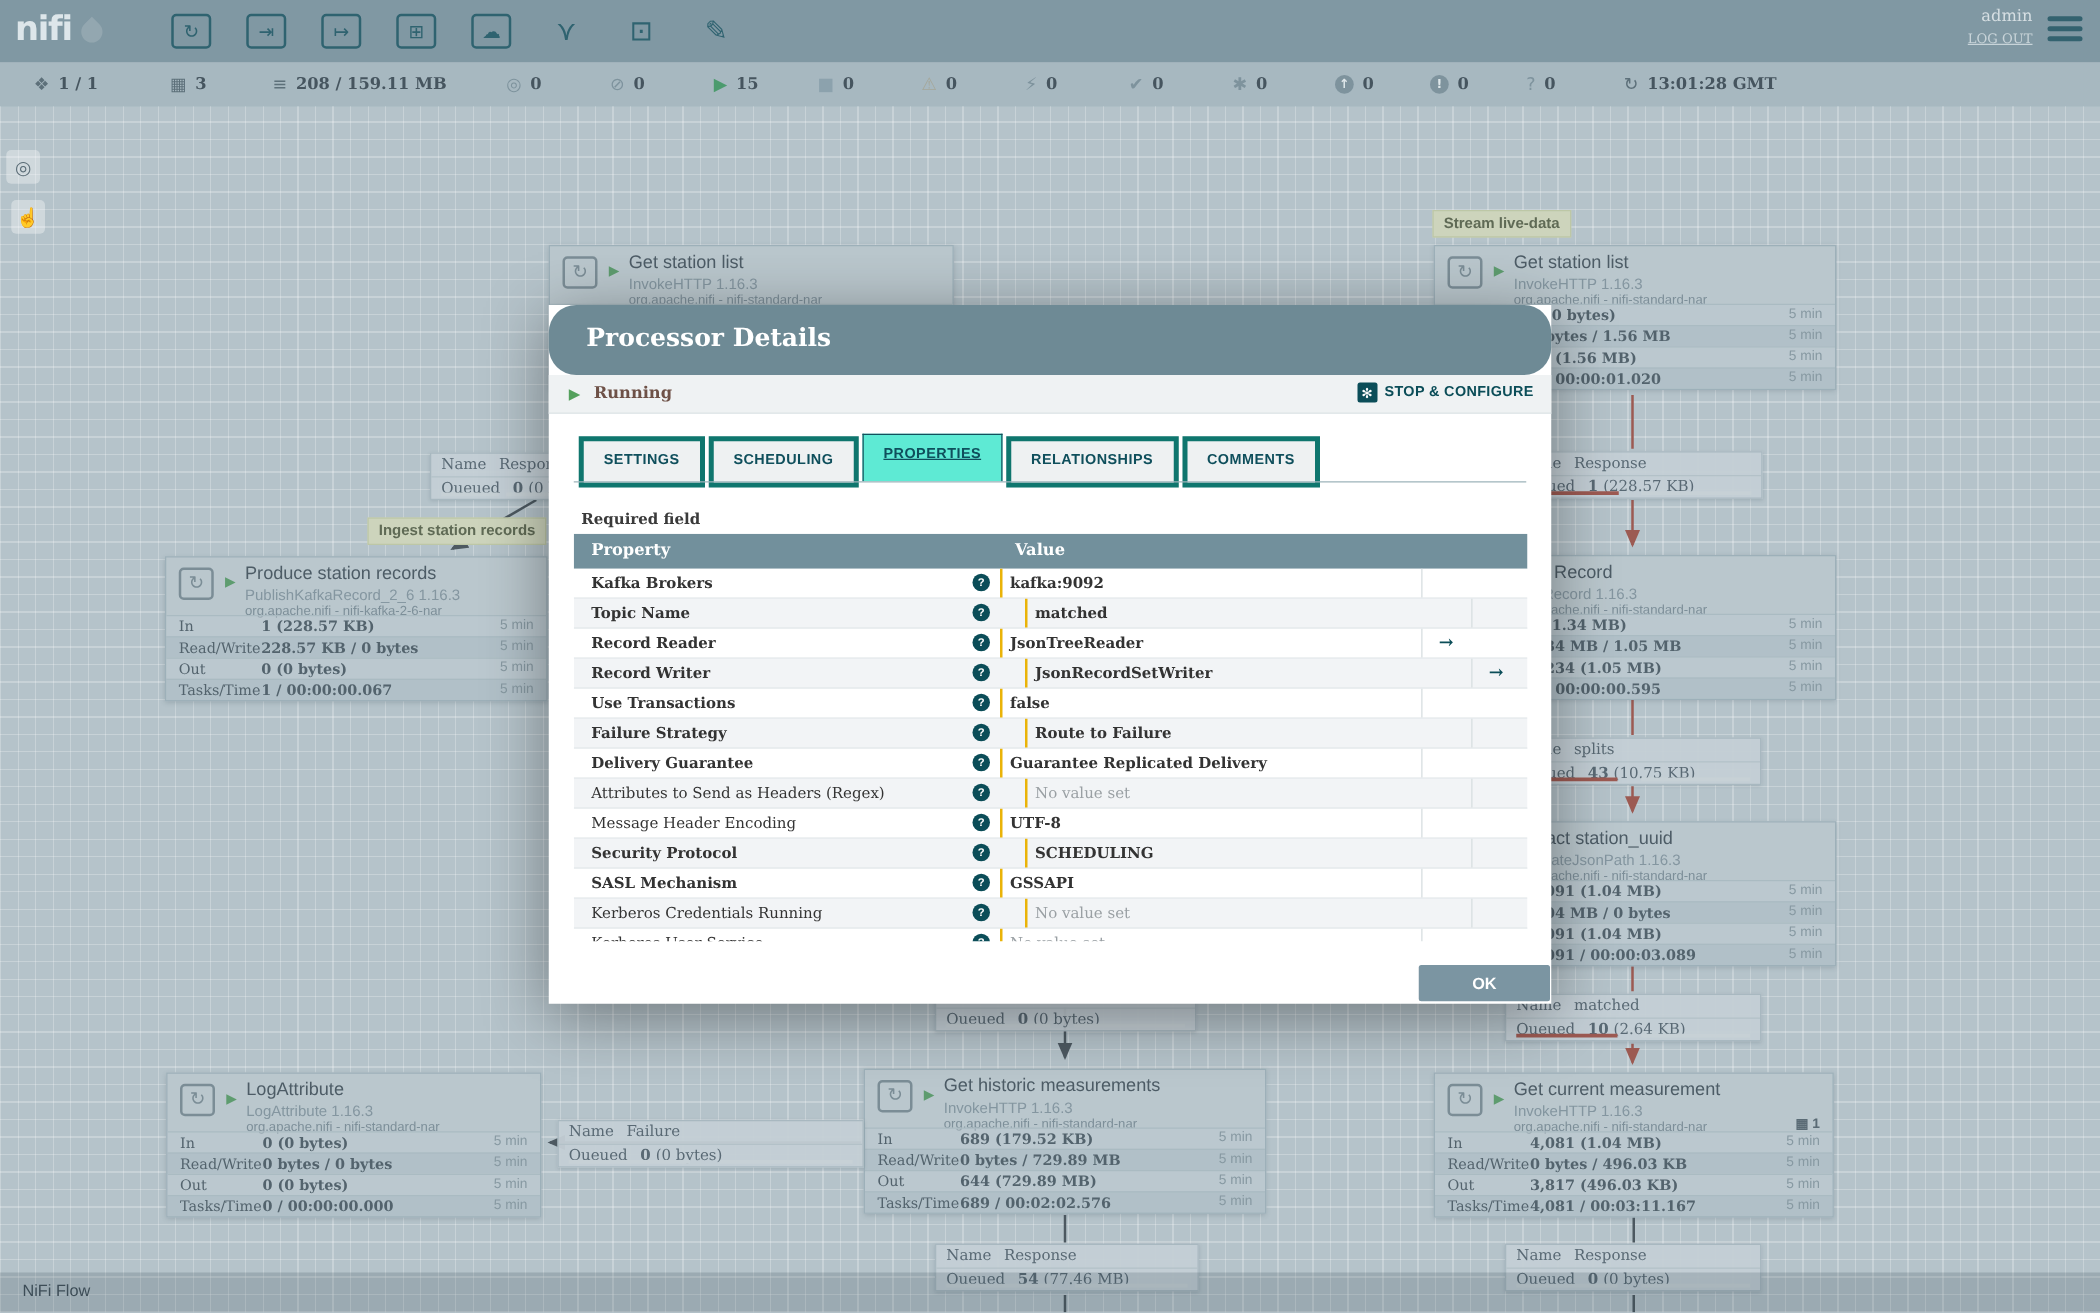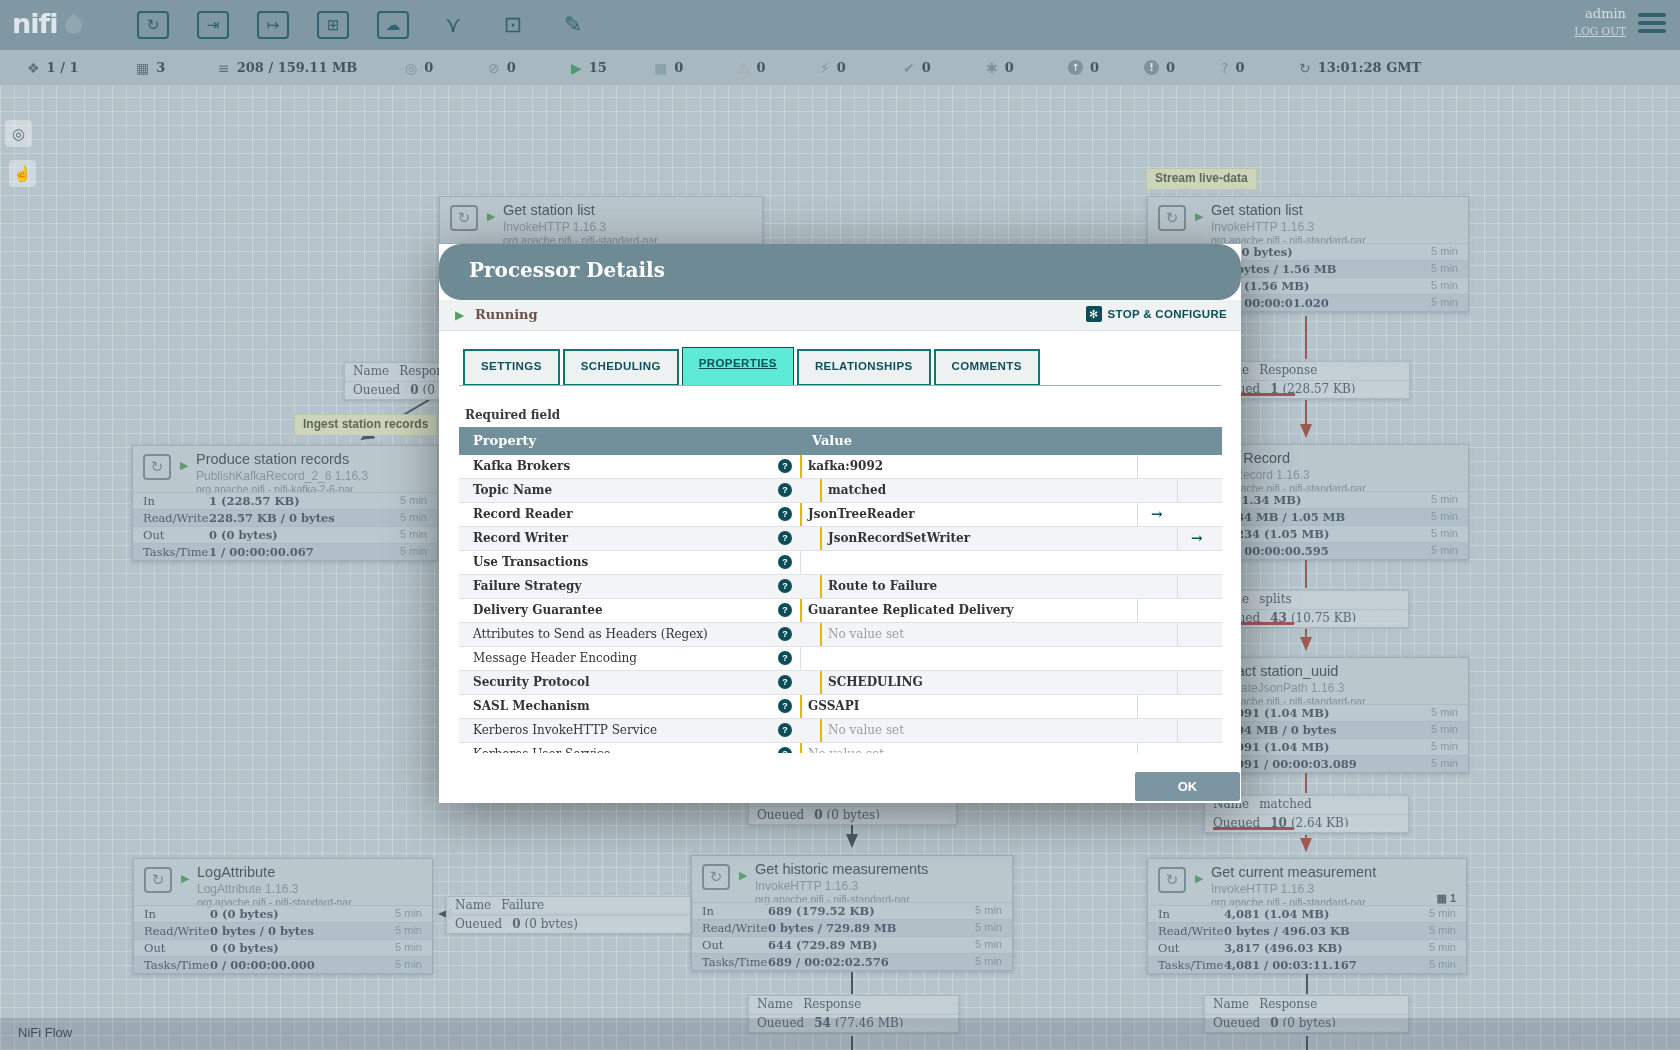--- a/index.html
+++ b/index.html
@@ -91,21 +91,21 @@
   .dlg-status{position:absolute;left:0;top:56px;width:100%;height:30px;background:#eff2f3;
     border-bottom:1px solid #dde3e6;}
   .st-play{position:absolute;left:16px;top:8px;color:#54a15d;font-size:12px;}
   .st-text{position:absolute;left:36px;top:7px;font-family:"DejaVu Serif", serif;font-weight:bold;
     font-size:13px;color:#6e5147;}
   .st-action{position:absolute;right:14px;top:6px;display:flex;align-items:center;cursor:pointer;}
   .gearbox{width:16px;height:16px;background:#0b4d58;border-radius:2px;color:#ffffff;font-size:11px;
     display:flex;align-items:center;justify-content:center;margin-right:6px;}
   .st-action .txt{font-size:11.5px;font-weight:bold;color:#0b4d58;letter-spacing:0.3px;}
   .tabs{position:absolute;left:24px;top:105px;display:flex;}
-  .tab{height:15px;padding:9px 16px;background:#eef1f2;border:2px solid #0f766e;margin-right:3px;
+  .tab{height:15px;padding:9px 16px;background:#eef1f2;border:4px solid #0f766e;margin-right:3px;
     font-size:11.5px;font-weight:bold;color:#0f4f5c;letter-spacing:0.4px;cursor:pointer;}
   .tab.sel{background:#5eead4;border:1px solid #13505c;border-bottom:none;height:19px;margin-top:-2px;text-decoration:underline;}
   .tabline{position:absolute;left:20px;right:20px;top:141px;height:1px;background:#9db4ba;}
   .req-note{position:absolute;left:26px;top:164px;font-family:"DejaVu Serif", serif;
     font-weight:bold;font-size:12px;color:#3a3a3a;}
   .ptable{position:absolute;left:20px;top:183px;width:763px;height:326px;overflow:hidden;
     font-family:"DejaVu Serif", serif;}
   .pt-head{display:flex;height:28px;background:#72909c;color:#fff;font-weight:bold;font-size:13px;
     line-height:28px;}
   .pt-head .h1{width:341px;padding-left:14px;box-sizing:border-box;}
@@ -587,53 +587,55 @@
       <div class="tc-v"><span>JsonTreeReader</span></div>
       <div class="tc-a"><span class="goto">→</span></div>
     </div>
     <div class="trow alt">
       <div class="tc-p"><span class="pname req">Record Writer</span><span class="help">?</span></div>
       <div class="tc-v"><span>JsonRecordSetWriter</span></div>
       <div class="tc-a"><span class="goto">→</span></div>
     </div>
     <div class="trow">
       <div class="tc-p"><span class="pname req">Use Transactions</span><span class="help">?</span></div>
+      <div class="tc-v"><span>false</span></div>
         <div class="tc-a"></div>
     </div>
     <div class="trow alt">
       <div class="tc-p"><span class="pname req">Failure Strategy</span><span class="help">?</span></div>
       <div class="tc-v"><span>Route to Failure</span></div>
         <div class="tc-a"></div>
     </div>
     <div class="trow">
       <div class="tc-p"><span class="pname req">Delivery Guarantee</span><span class="help">?</span></div>
       <div class="tc-v"><span>Guarantee Replicated Delivery</span></div>
         <div class="tc-a"></div>
     </div>
     <div class="trow alt">
       <div class="tc-p"><span class="pname">Attributes to Send as Headers (Regex)</span><span class="help">?</span></div>
       <div class="tc-v empty"><span>No value set</span></div>
         <div class="tc-a"></div>
     </div>
     <div class="trow">
       <div class="tc-p"><span class="pname">Message Header Encoding</span><span class="help">?</span></div>
+      <div class="tc-v"><span>UTF-8</span></div>
         <div class="tc-a"></div>
     </div>
     <div class="trow alt">
       <div class="tc-p"><span class="pname req">Security Protocol</span><span class="help">?</span></div>
       <div class="tc-v"><span>SCHEDULING</span></div>
         <div class="tc-a"></div>
     </div>
     <div class="trow">
       <div class="tc-p"><span class="pname req">SASL Mechanism</span><span class="help">?</span></div>
       <div class="tc-v"><span>GSSAPI</span></div>
         <div class="tc-a"></div>
     </div>
     <div class="trow alt">
-      <div class="tc-p"><span class="pname">Kerberos InvokeHTTP Service</span><span class="help">?</span></div>
+      <div class="tc-p"><span class="pname">Kerberos Credentials Running</span><span class="help">?</span></div>
       <div class="tc-v empty"><span>No value set</span></div>
         <div class="tc-a"></div>
     </div>
     <div class="trow">
       <div class="tc-p"><span class="pname">Kerberos User Service</span><span class="help">?</span></div>
       <div class="tc-v empty"><span>No value set</span></div>
         <div class="tc-a"></div>
     </div>
   </div>
 

